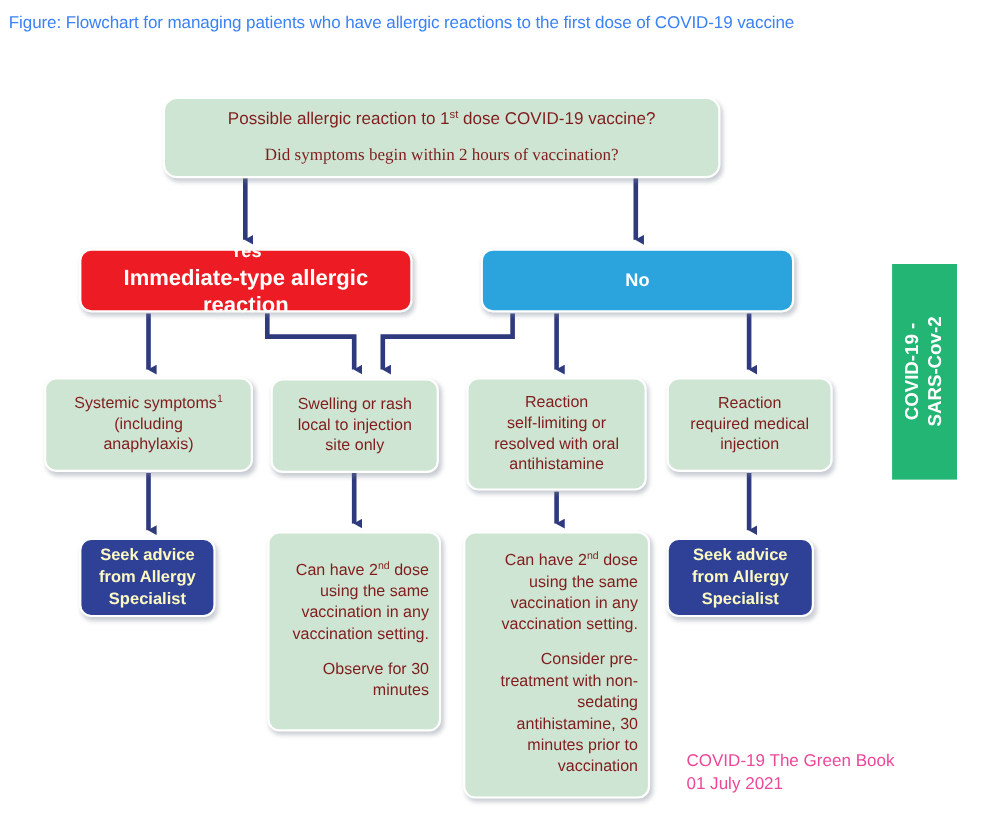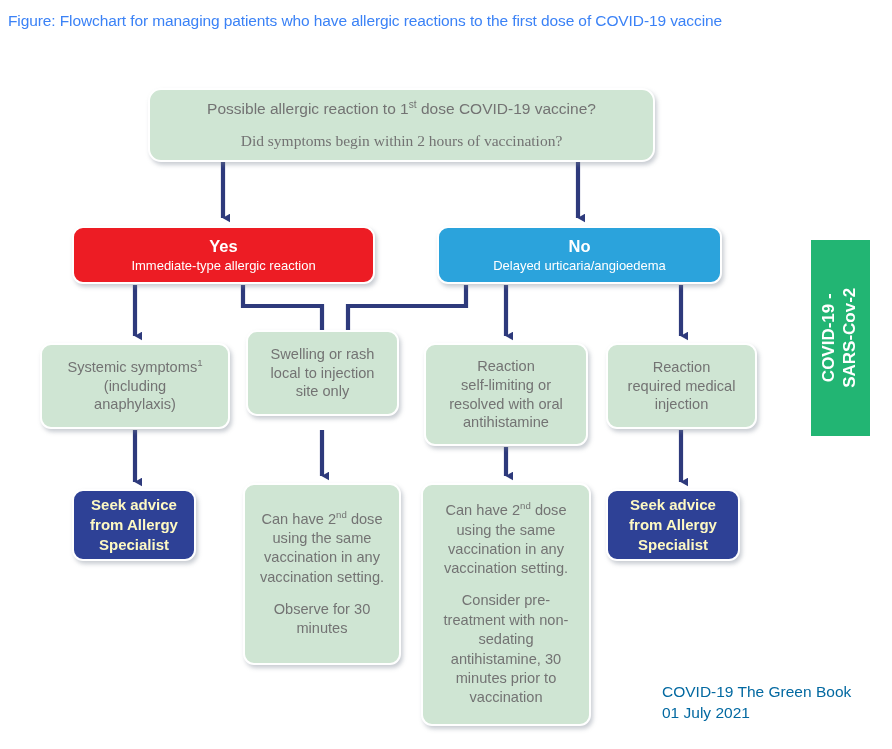--- a/index.html
+++ b/index.html
@@ -56,21 +56,22 @@
     z-index: 3;
   }
   .node p {
     margin: 0;
     padding: 0;
   }
   .node p + p { margin-top: 0.85em; }
 
   .n-green {
     background: #cfe5d3;
-    color: #737373;
+    color: #7f1d1d;
+    text-align: right;
   }
   .n-red {
     background: #ed1c24;
     color: #ffffff;
   }
   .n-blue {
     background: #2ba3dc;
     color: #ffffff;
   }
   .n-navy {
@@ -78,37 +79,38 @@
     color: #fef9c3;
     font-weight: bold;
   }
 
   .hdr {
     font-weight: bold;
     font-size: 16.5px;
     line-height: 1.25;
   }
   .sub {
-    font-size: 13px;
+    font-size: 20px;
     line-height: 1.25;
+    font-weight: bold;
   }
 
   
   #q-box {
     left: 148px; top: 88px; width: 507px; height: 74px;
     font-size: 15.5px; line-height: 1.3;
     border-radius: 13px;
   }
   #q-box p + p { margin-top: 0.72em; font-family: Liberation Serif, serif; }
 
   #yes-box  { left: 72px;  top: 226px; width: 303px; height: 58px; }
   #no-box   { left: 437px; top: 226px; width: 285px; height: 58px; text-align: right; }
 
   #m1-box { left: 40px;  top: 343px; width: 190px; height: 86px; font-size: 14.6px; line-height: 1.3; }
-  #m2-box { left: 246px; top: 330px; width: 153px; height: 86px; font-size: 14.6px; line-height: 1.3; }
+  #m2-box { left: 246px; top: 344px; width: 153px; height: 86px; font-size: 14.6px; line-height: 1.3; }
   #m3-box { left: 424px; top: 343px; width: 164px; height: 103px; font-size: 14.6px; line-height: 1.3; }
   #m4-box { left: 606px; top: 343px; width: 151px; height: 86px; font-size: 14.6px; line-height: 1.3; }
 
   #b1-box { left: 72px;  top: 489px; width: 124px; height: 72px; font-size: 15px; line-height: 1.35; }
   #b2-box { left: 243px; top: 483px; width: 158px; height: 182px; font-size: 14.6px; line-height: 1.33; }
   #b3-box { left: 421px; top: 483px; width: 170px; height: 243px; font-size: 14.6px; line-height: 1.33; }
   #b4-box { left: 606px; top: 489px; width: 134px; height: 72px; font-size: 15px; line-height: 1.35; }
 
   
   #side-tab {
@@ -130,25 +132,25 @@
     font-weight: bold;
     font-size: 17px;
     line-height: 1.22;
     text-align: center;
   }
   #side-tab .tab-inner span { display: block; }
 
   
   #footer {
     position: absolute;
-    left: 662px;
+    left: 624px;
     top: 682px;
     font-size: 15.5px;
     line-height: 1.35;
-    color: #0369a1;
+    color: #ec4899;
     z-index: 3;
   }
   #footer div { white-space: nowrap; }
 
   sup { font-size: 0.66em; vertical-align: super; line-height: 0; }
 </style>
 </head>
 <body>
 
 <div id="page">
@@ -189,21 +191,20 @@
     <p>Did symptoms begin within 2 hours of vaccination?</p>
   </div>
 
   <div class="node n-red" id="yes-box">
     <p class="hdr">Yes</p>
     <p class="sub" style="margin-top:1px">Immediate-type allergic reaction</p>
   </div>
 
   <div class="node n-blue" id="no-box">
     <p class="hdr">No</p>
-    <p class="sub" style="margin-top:1px">Delayed urticaria/angioedema</p>
   </div>
 
   <div class="node n-green" id="m1-box">
     <p><span>Systemic symptoms</span><sup>1</sup></p>
     <p style="margin-top:0">(including</p>
     <p style="margin-top:0">anaphylaxis)</p>
   </div>
 
   <div class="node n-green" id="m2-box">
     <p>Swelling or rash</p>

